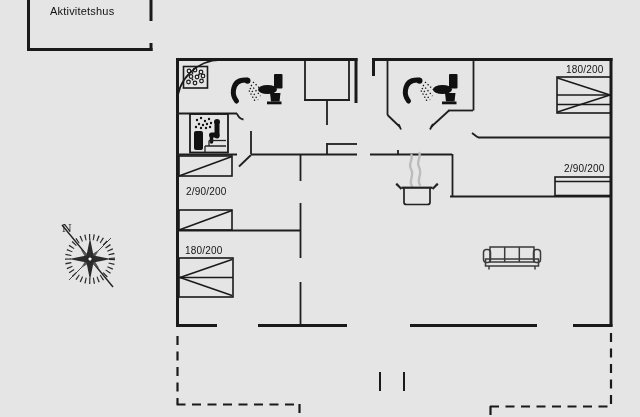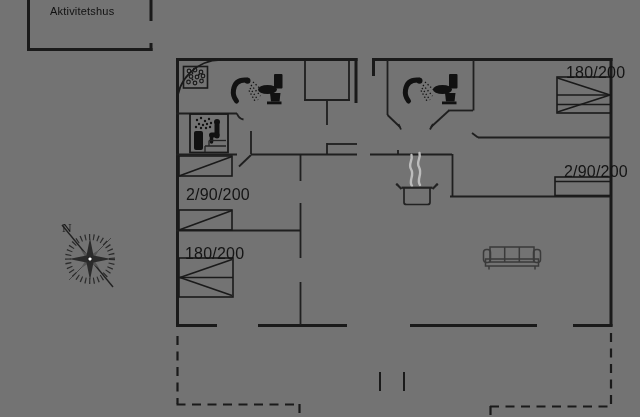--- a/index.html
+++ b/index.html
@@ -1,19 +1,19 @@
 <!DOCTYPE html>
 <html><head>
 <meta charset="utf-8">
 <style>
   html,body{margin:0;padding:0;background:#fff;}
-  .stage{position:relative;width:640px;height:417px;background:#737373;overflow:hidden;
+  .stage{position:relative;width:640px;height:417px;background:#e5e5e5;overflow:hidden;
          font-family:"Liberation Sans",sans-serif;}
   .stage svg{position:absolute;left:0;top:0;}
-  .lbl{position:absolute;font-size:16px;line-height:1;color:#141414;letter-spacing:.2px;white-space:nowrap;}
+  .lbl{position:absolute;font-size:10px;line-height:1;color:#141414;letter-spacing:.2px;white-space:nowrap;}
   .lbl-annex{font-size:11px;color:#111;}
   .lbl-north{font-family:"Liberation Serif",serif;font-size:13.5px;color:#1a1a1a;}
 </style>
 </head>
 <body>
 
 <div class="stage">
 
 <svg width="640" height="417" viewBox="0 0 640 417">
   <defs>

